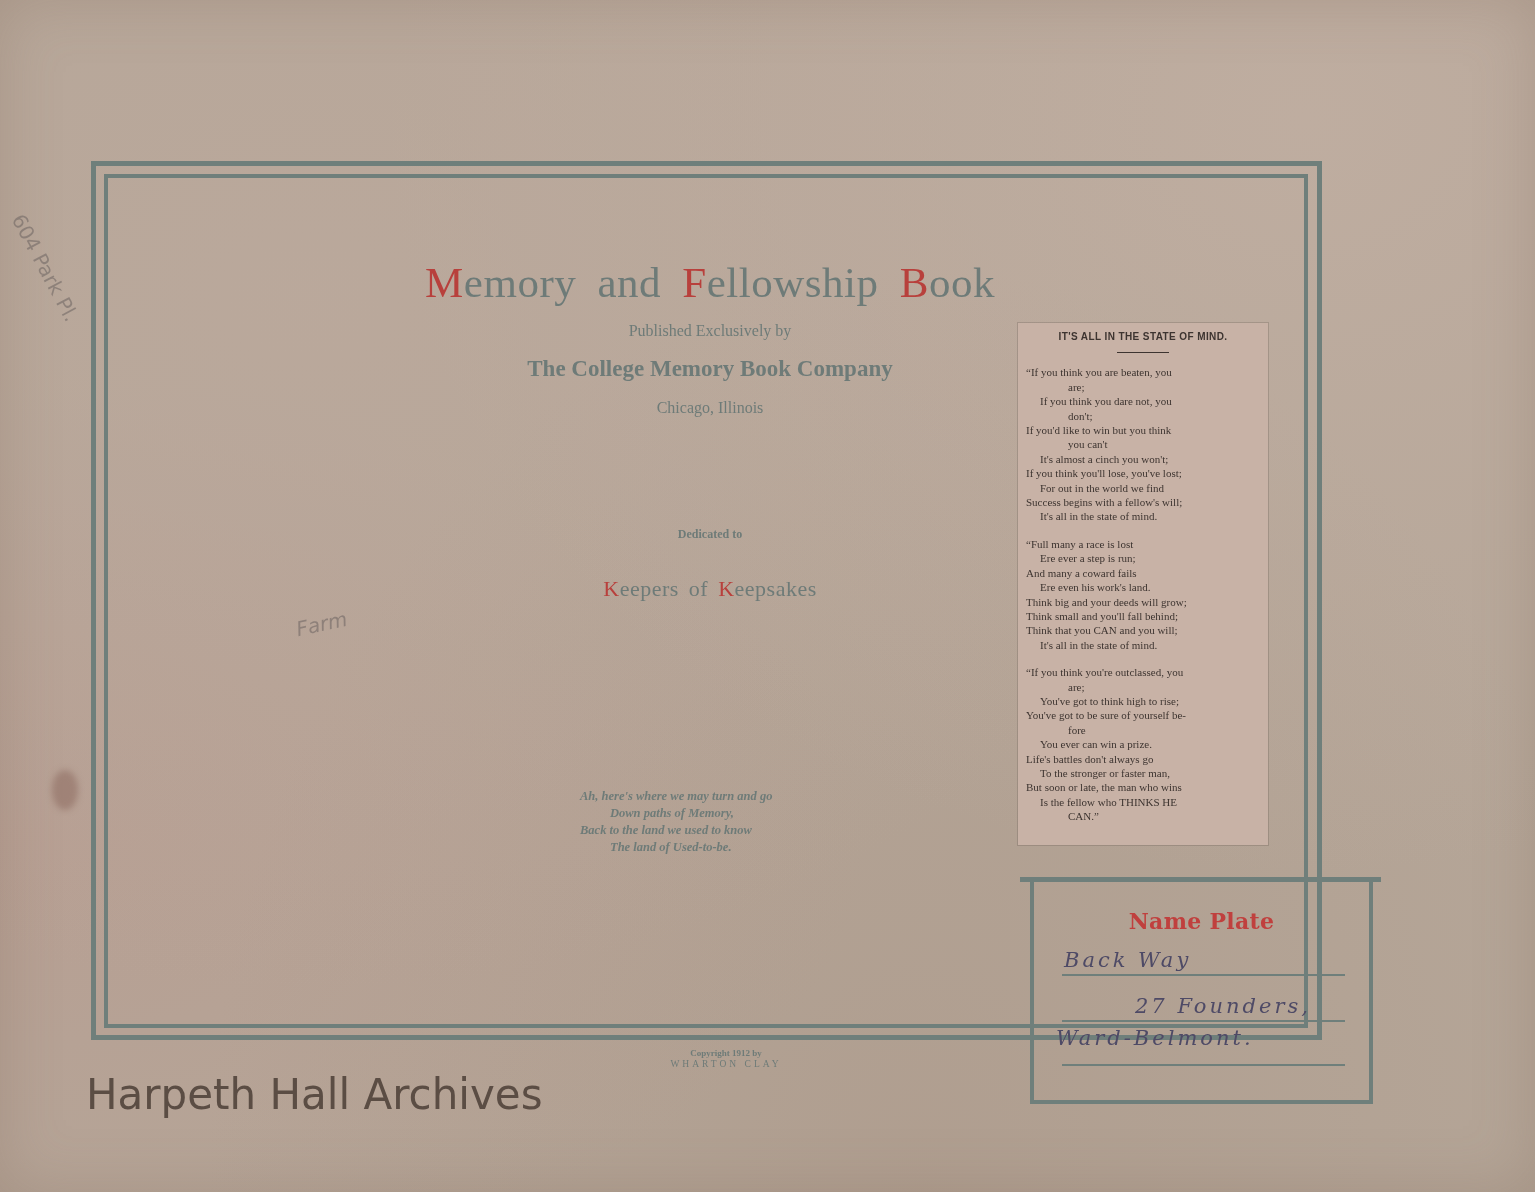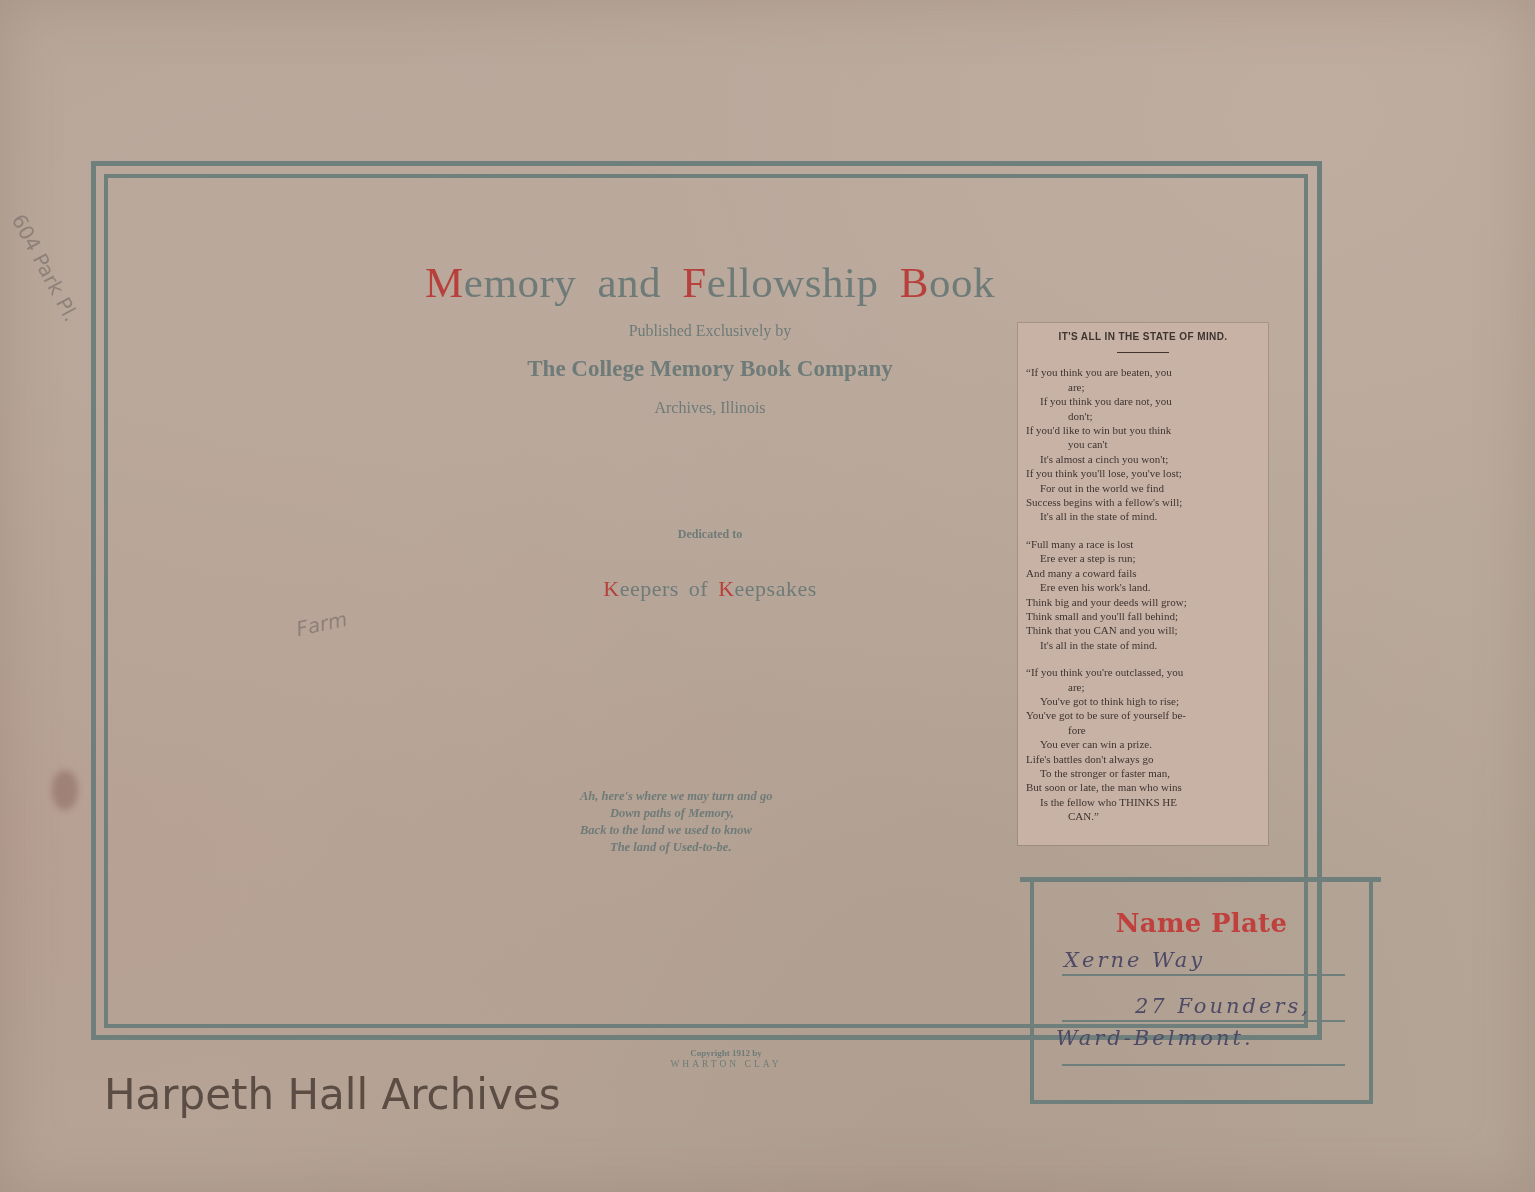--- a/index.html
+++ b/index.html
@@ -71,32 +71,32 @@
     .nameplate {
       position: absolute; left: 1020px; top: 877px; width: 361px; height: 227px;
       border-top: 5px solid #6f7f7b; box-sizing: border-box;
     }
     .nameplate-inner {
       position: absolute; left: 10px; top: 0; right: 8px; bottom: 0;
       border-left: 4px solid #6f7f7b; border-right: 4px solid #6f7f7b; border-bottom: 4px solid #6f7f7b;
     }
     .np-title {
       position: absolute; left: 0; right: 0; top: 26px; text-align: center;
-      color: #c0403e; font-weight: bold; font-size: 26px; font-family: "DejaVu Serif", serif;
+      color: #c0403e; font-weight: bold; font-size: 22px; font-family: "DejaVu Serif", serif;
       letter-spacing: 0.3px;
     }
     .np-line {
       position: absolute; left: 28px; width: 283px; height: 2px; background: #6f7f7b;
     }
     .np-hand {
       position: absolute; font-family: "DejaVu Serif", serif; font-style: italic;
       color: #4e4a66; font-size: 21px; letter-spacing: 3px;
     }
     .archive-mark {
-      position: absolute; left: 104px; top: 1070px;
+      position: absolute; left: 86px; top: 1070px;
       font-family: "DejaVu Sans", sans-serif; font-size: 42px; color: #5b4d44;
     }
     .pencil {
       position: absolute; font-family: "DejaVu Sans", sans-serif; color: rgba(90,85,85,0.45);
       font-size: 20px;
     }
   </style>
 </head>
 <body>
 
@@ -108,21 +108,21 @@
 
 <div class="frame-outer"></div>
 <div class="frame-inner"></div>
 
 <div class="center-col title">
   <span class="cap">M</span><span>emory</span><span style="white-space:pre"> and </span><span class="cap">F</span><span>ellowship</span><span style="white-space:pre"> </span><span class="cap">B</span><span>ook</span>
 </div>
 
 <div class="center-col published">Published Exclusively by</div>
 <div class="center-col company">The College Memory Book Company</div>
-<div class="center-col city">Archives, Illinois</div>
+<div class="center-col city">Chicago, Illinois</div>
 
 <div class="center-col dedicated">Dedicated to</div>
 <div class="center-col keepers">
   <span class="cap">K</span><span style="white-space:pre">eepers of </span><span class="cap">K</span><span>eepsakes</span>
 </div>
 
 <div class="verse">
   <div>Ah, here's where we may turn and go</div>
   <div>Down paths of Memory,</div>
   <div>Back to the land we used to know</div>
@@ -174,21 +174,21 @@
     <div class="l i1">To the stronger or faster man,</div>
     <div class="l">But soon or late, the man who wins</div>
     <div class="l i1">Is the fellow who THINKS HE</div>
     <div class="l i2">CAN.”</div>
   </div>
 </div>
 
 <div class="nameplate">
   <div class="nameplate-inner">
     <div class="np-title">Name Plate</div>
-    <div class="np-hand" style="left:30px; top:66px;">Xerne Way</div>
+    <div class="np-hand" style="left:30px; top:66px;">Back Way</div>
     <div class="np-line" style="top:92px;"></div>
     <div class="np-hand" style="left:101px; top:112px;">27 Founders,</div>
     <div class="np-line" style="top:138px;"></div>
     <div class="np-hand" style="left:22px; top:144px;">Ward-Belmont.</div>
     <div class="np-line" style="top:182px;"></div>
   </div>
 </div>
 
 <div class="archive-mark">Harpeth Hall Archives</div>
 

